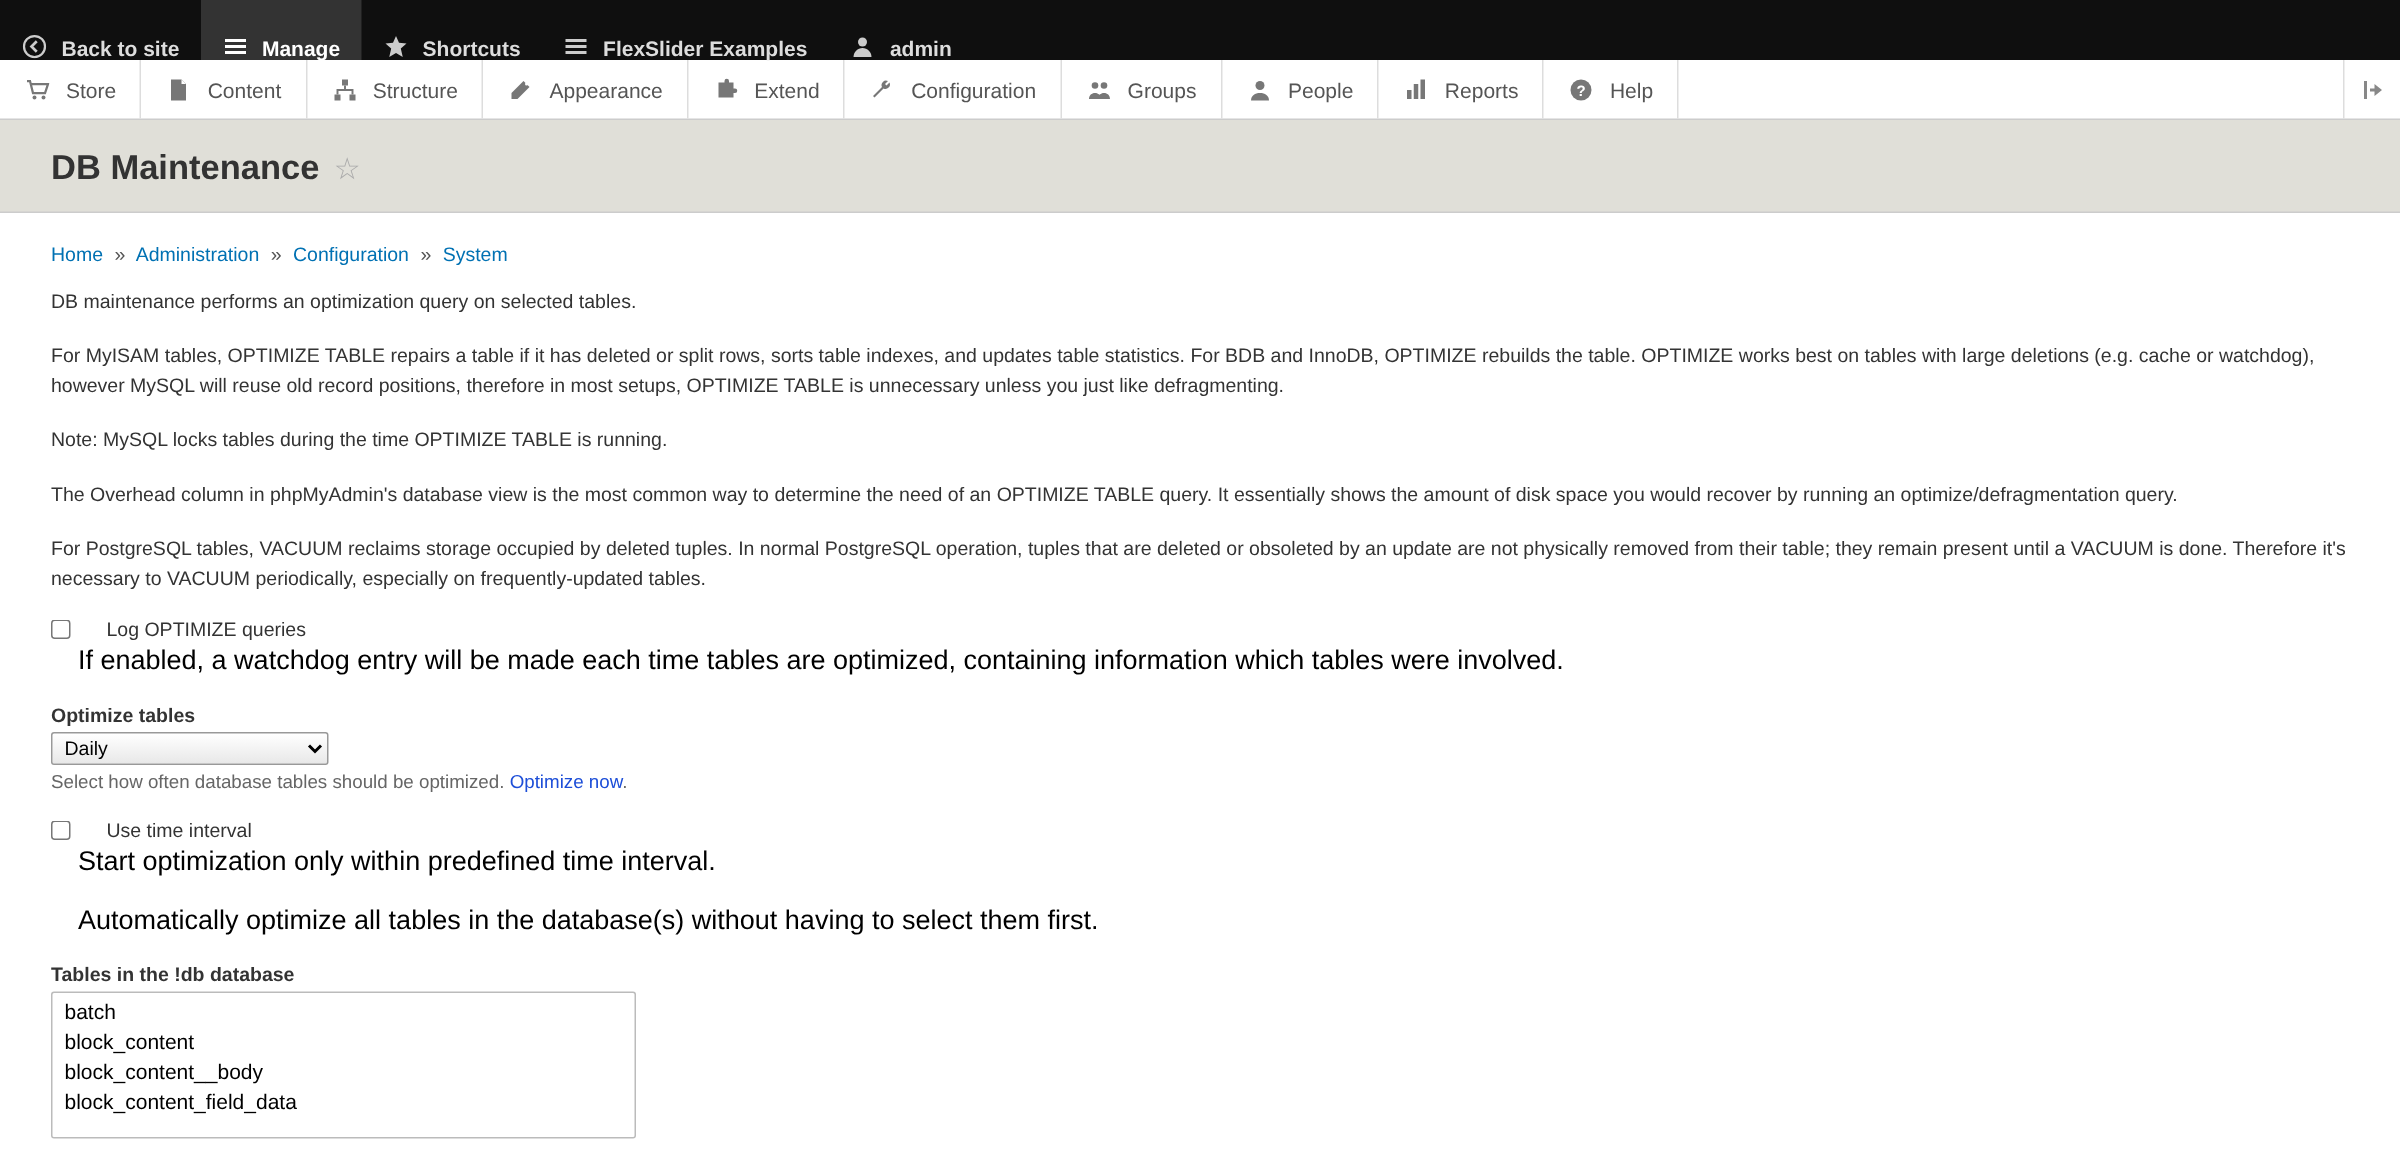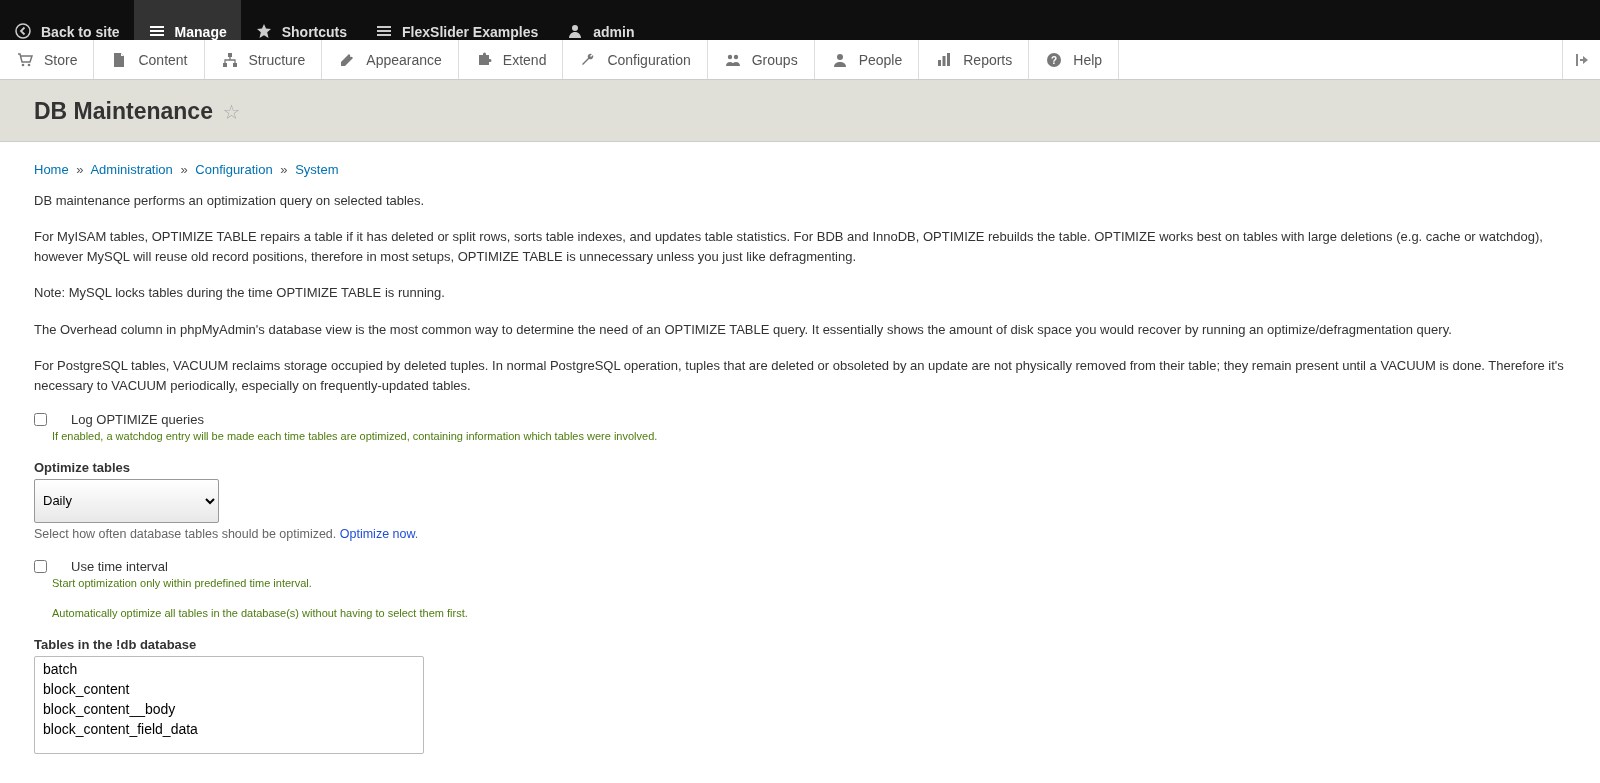--- a/index.html
+++ b/index.html
@@ -30,25 +30,25 @@
   .breadcrumb { font-size: 13px; margin-bottom: 14px; }
   .breadcrumb a { color: #0071b3; text-decoration: none; }
   .breadcrumb .sep { color: #555; padding: 0 4px; }
 
   .content p { margin-bottom: 16px; line-height: 1.55; color: #333; font-size: 13px; }
 
   .form-item { margin-bottom: 18px; }
   .form-item .chk-row { display: flex; align-items: center; gap: 24px; }
   .form-item .chk-row input[type=checkbox] { width: 13px; height: 13px; }
   .form-item .chk-row label { font-size: 13px; color: #333; }
-  .form-item .desc { margin-left: 18px; margin-top: 3px; color: #4d7c0f; font-size: 11px; }
+  .form-item .desc { margin-left: 18px; margin-top: 3px; color: #000000; font-size: 18px; }
   
   .form-item > .lbl { display: block; font-weight: bold; font-size: 13px; margin-bottom: 4px; color: #333; }
   
-  select.select-single { width: 185px; height: 44px; border: 1px solid #999; background: linear-gradient(#fff,#e8e8e8); font-size: 13px; padding: 1px 4px; border-radius: 2px; }
+  select.select-single { width: 185px; height: 22px; border: 1px solid #999; background: linear-gradient(#fff,#e8e8e8); font-size: 13px; padding: 1px 4px; border-radius: 2px; }
   .help-inline { color: #666; font-size: 12.5px; margin-top: 4px; }
   .help-inline a { color: #1d4ed8; text-decoration: none; }
 
   select.multi { width: 390px; height: 98px; border: 1px solid #bbb; font-size: 14px; padding: 2px; background:#fff; }
   select.multi option { padding: 2px 6px; }
 </style>
 </head>
 <body>
 
 <div class="toolbar-top">

